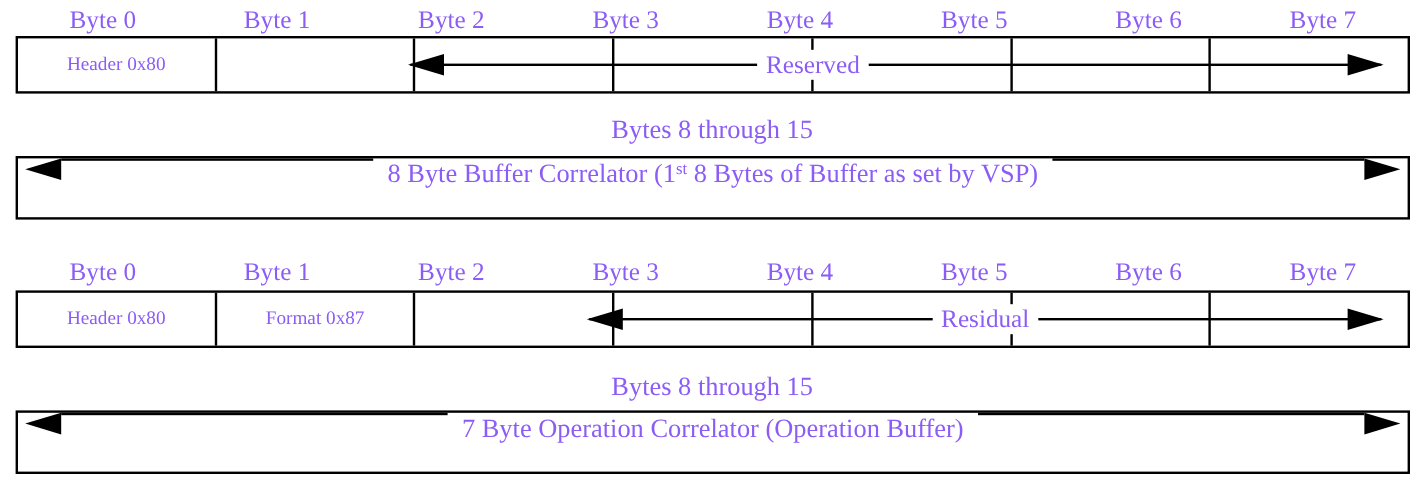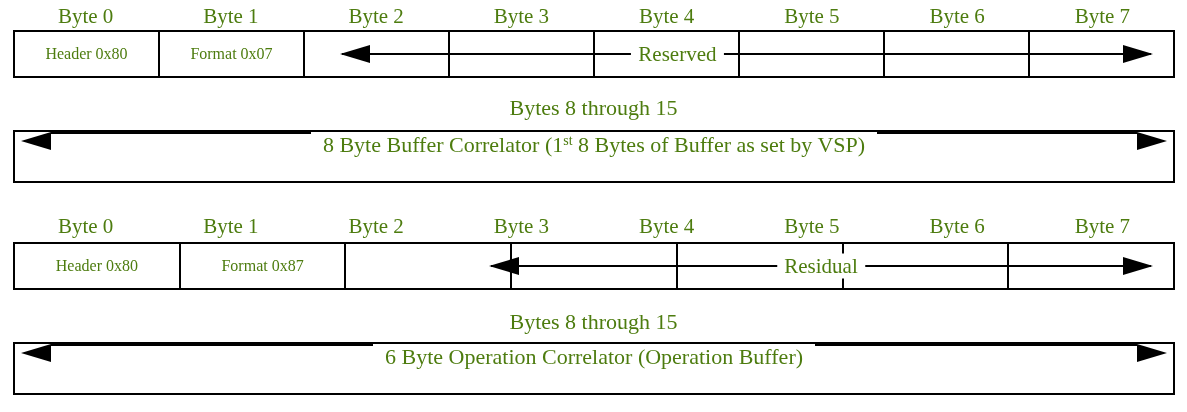--- a/index.html
+++ b/index.html
@@ -1,21 +1,21 @@
 <!DOCTYPE html>
 <html><head>
 <meta charset="utf-8">
 <style>
   html, body { margin: 0; padding: 0; background: #ffffff; }
   .canvas {
     position: relative;
     width: 1187px;
     height: 412px;
     background: #ffffff;
-    color: #4d7c0f;
+    color: #8b5cf6;
     font-family: "Liberation Serif", "DejaVu Serif", serif;
     overflow: hidden;
   }
 
   
   .byte-headers {
     position: absolute;
     left: 13px;
     width: 1162px;
     height: 26px;
@@ -151,21 +151,20 @@
     <div class="bh">Byte 2</div>
     <div class="bh">Byte 3</div>
     <div class="bh">Byte 4</div>
     <div class="bh">Byte 5</div>
     <div class="bh">Byte 6</div>
     <div class="bh">Byte 7</div>
   </div>
 
   <div class="byte-table table-a">
     <div class="cell">Header 0x80</div>
-    <div class="cell">Format 0x07</div>
     <div class="cell"></div>
     <div class="cell"></div>
     <div class="cell"></div>
     <div class="cell"></div>
     <div class="cell"></div>
     <div class="cell"></div>
     <div class="span-arrow arrow-a">
       <div class="shaft-abs"></div>
       <div class="ah ah-left"></div>
       <div class="ah ah-right"></div>
@@ -208,18 +207,18 @@
       <div class="ah ah-right"></div>
       <div class="arrow-label">Residual</div>
     </div>
   </div>
 
   <div class="section-title title-2">Bytes 8 through 15</div>
 
   <div class="correlator-box box-2">
     <div class="head head-left"></div>
     <div class="shaft"></div>
-    <div class="box-label">6 Byte Operation Correlator (Operation Buffer)</div>
+    <div class="box-label">7 Byte Operation Correlator (Operation Buffer)</div>
     <div class="shaft"></div>
     <div class="head head-right"></div>
   </div>
 
 </div>
 
 </body></html>

